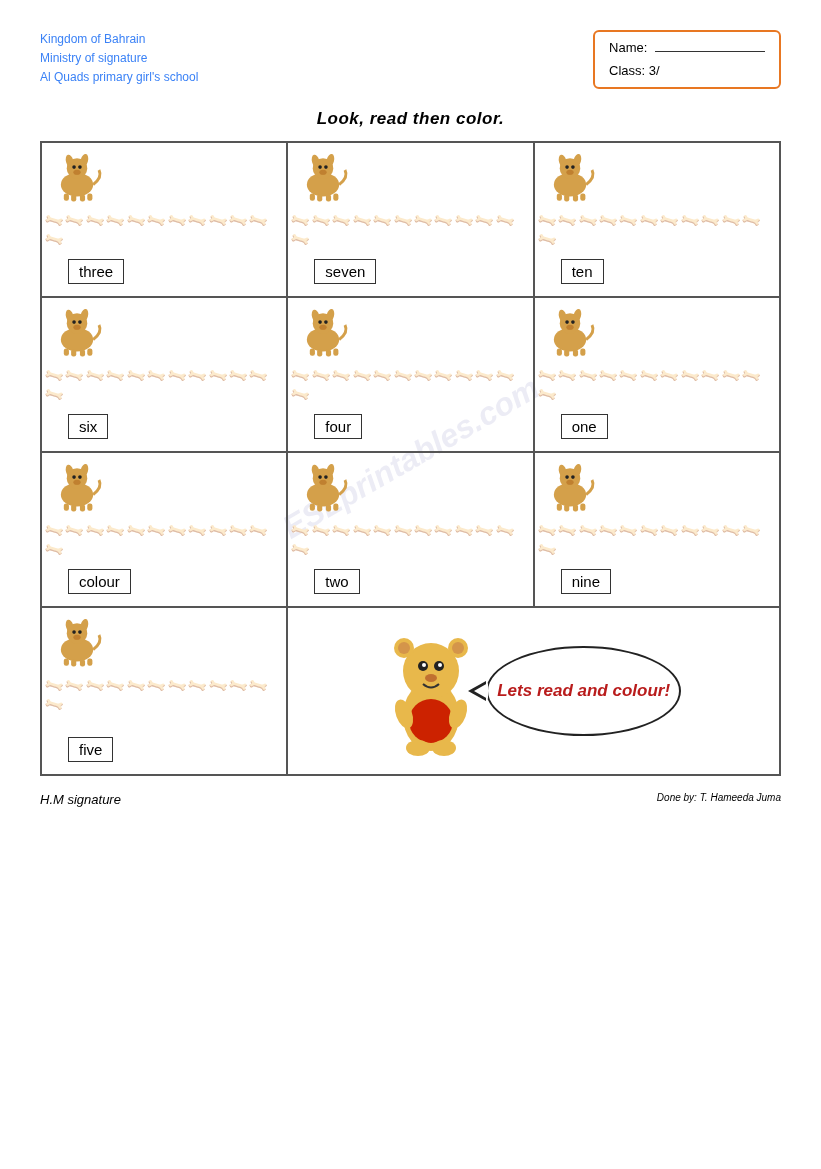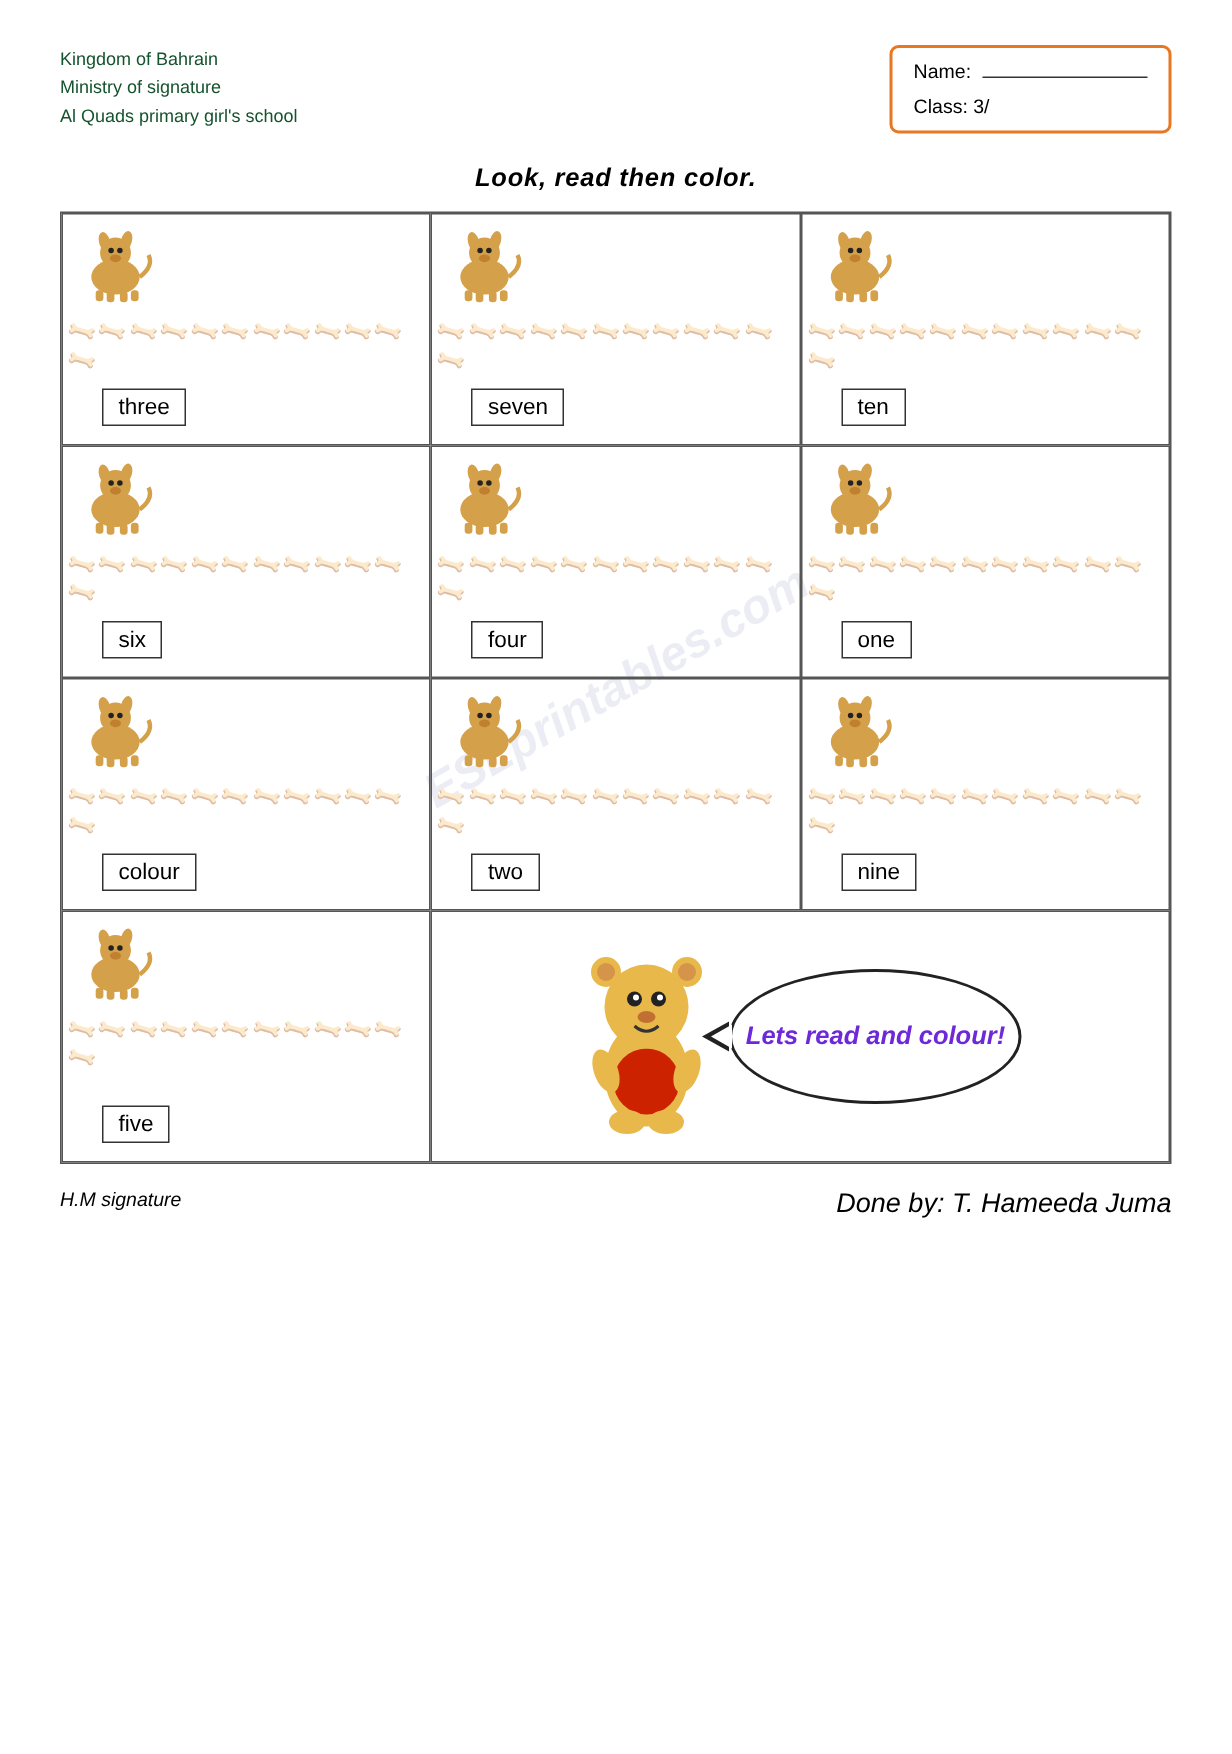--- a/index.html
+++ b/index.html
@@ -15,21 +15,21 @@
     .header-area {
       display: flex;
       justify-content: space-between;
       align-items: flex-start;
       margin-bottom: 20px;
     }
 
     .school-info {
       font-size: 12px;
       line-height: 1.6;
-      color: #14532d;
+      color: #3b82f6;
     }
 
     .name-box {
       border: 2.5px solid #e87722;
       border-radius: 6px;
       padding: 4px 14px;
       font-size: 13px;
       line-height: 1.8;
       min-width: 170px;
     }
@@ -525,24 +525,24 @@
         <ellipse cx="58" cy="122" rx="12" ry="8" fill="#E8B84B"></ellipse>
 
         <ellipse cx="18" cy="88" rx="8" ry="15" fill="#E8B84B" transform="rotate(-20, 18, 88)"></ellipse>
         <ellipse cx="72" cy="88" rx="8" ry="15" fill="#E8B84B" transform="rotate(20, 72, 88)"></ellipse>
       </svg>
 
       <div style="position:relative; margin-left: 10px;">
         <div style="position:absolute; left:-18px; top:50%; transform:translateY(-50%); width:0; height:0; border-top:10px solid transparent; border-bottom:10px solid transparent; border-right:18px solid #222; z-index:2;"></div>
         <div style="position:absolute; left:-12px; top:50%; transform:translateY(-50%); width:0; height:0; border-top:8px solid transparent; border-bottom:8px solid transparent; border-right:14px solid #fff; z-index:3;"></div>
         <div style="border: 2.5px solid #222; border-radius: 50%; width: 195px; height: 90px; display:flex; align-items:center; justify-content:center; background:#fff;">
-          <span style="font-size:17px; font-style:italic; font-weight:bold; font-family:'Comic Sans MS',cursive,Arial; color:#6d28d9; text-align:center; padding:5px;">Lets read and colour!</span>
+          <span style="font-size:17px; font-style:italic; font-weight:bold; font-family:'Comic Sans MS',cursive,Arial; color:#b91c1c; text-align:center; padding:5px;">Lets read and colour!</span>
         </div>
       </div>
     </div>
   </div>
 
 </div>
 
 <div class="footer-row">
   <span style="font-style:italic; font-size:13px;">H.M signature</span>
-  <span style="font-size:18px;">Done by: T. Hameeda Juma</span>
+  <span style="font-size:10px;">Done by: T. Hameeda Juma</span>
 </div>
 
 </body></html>

